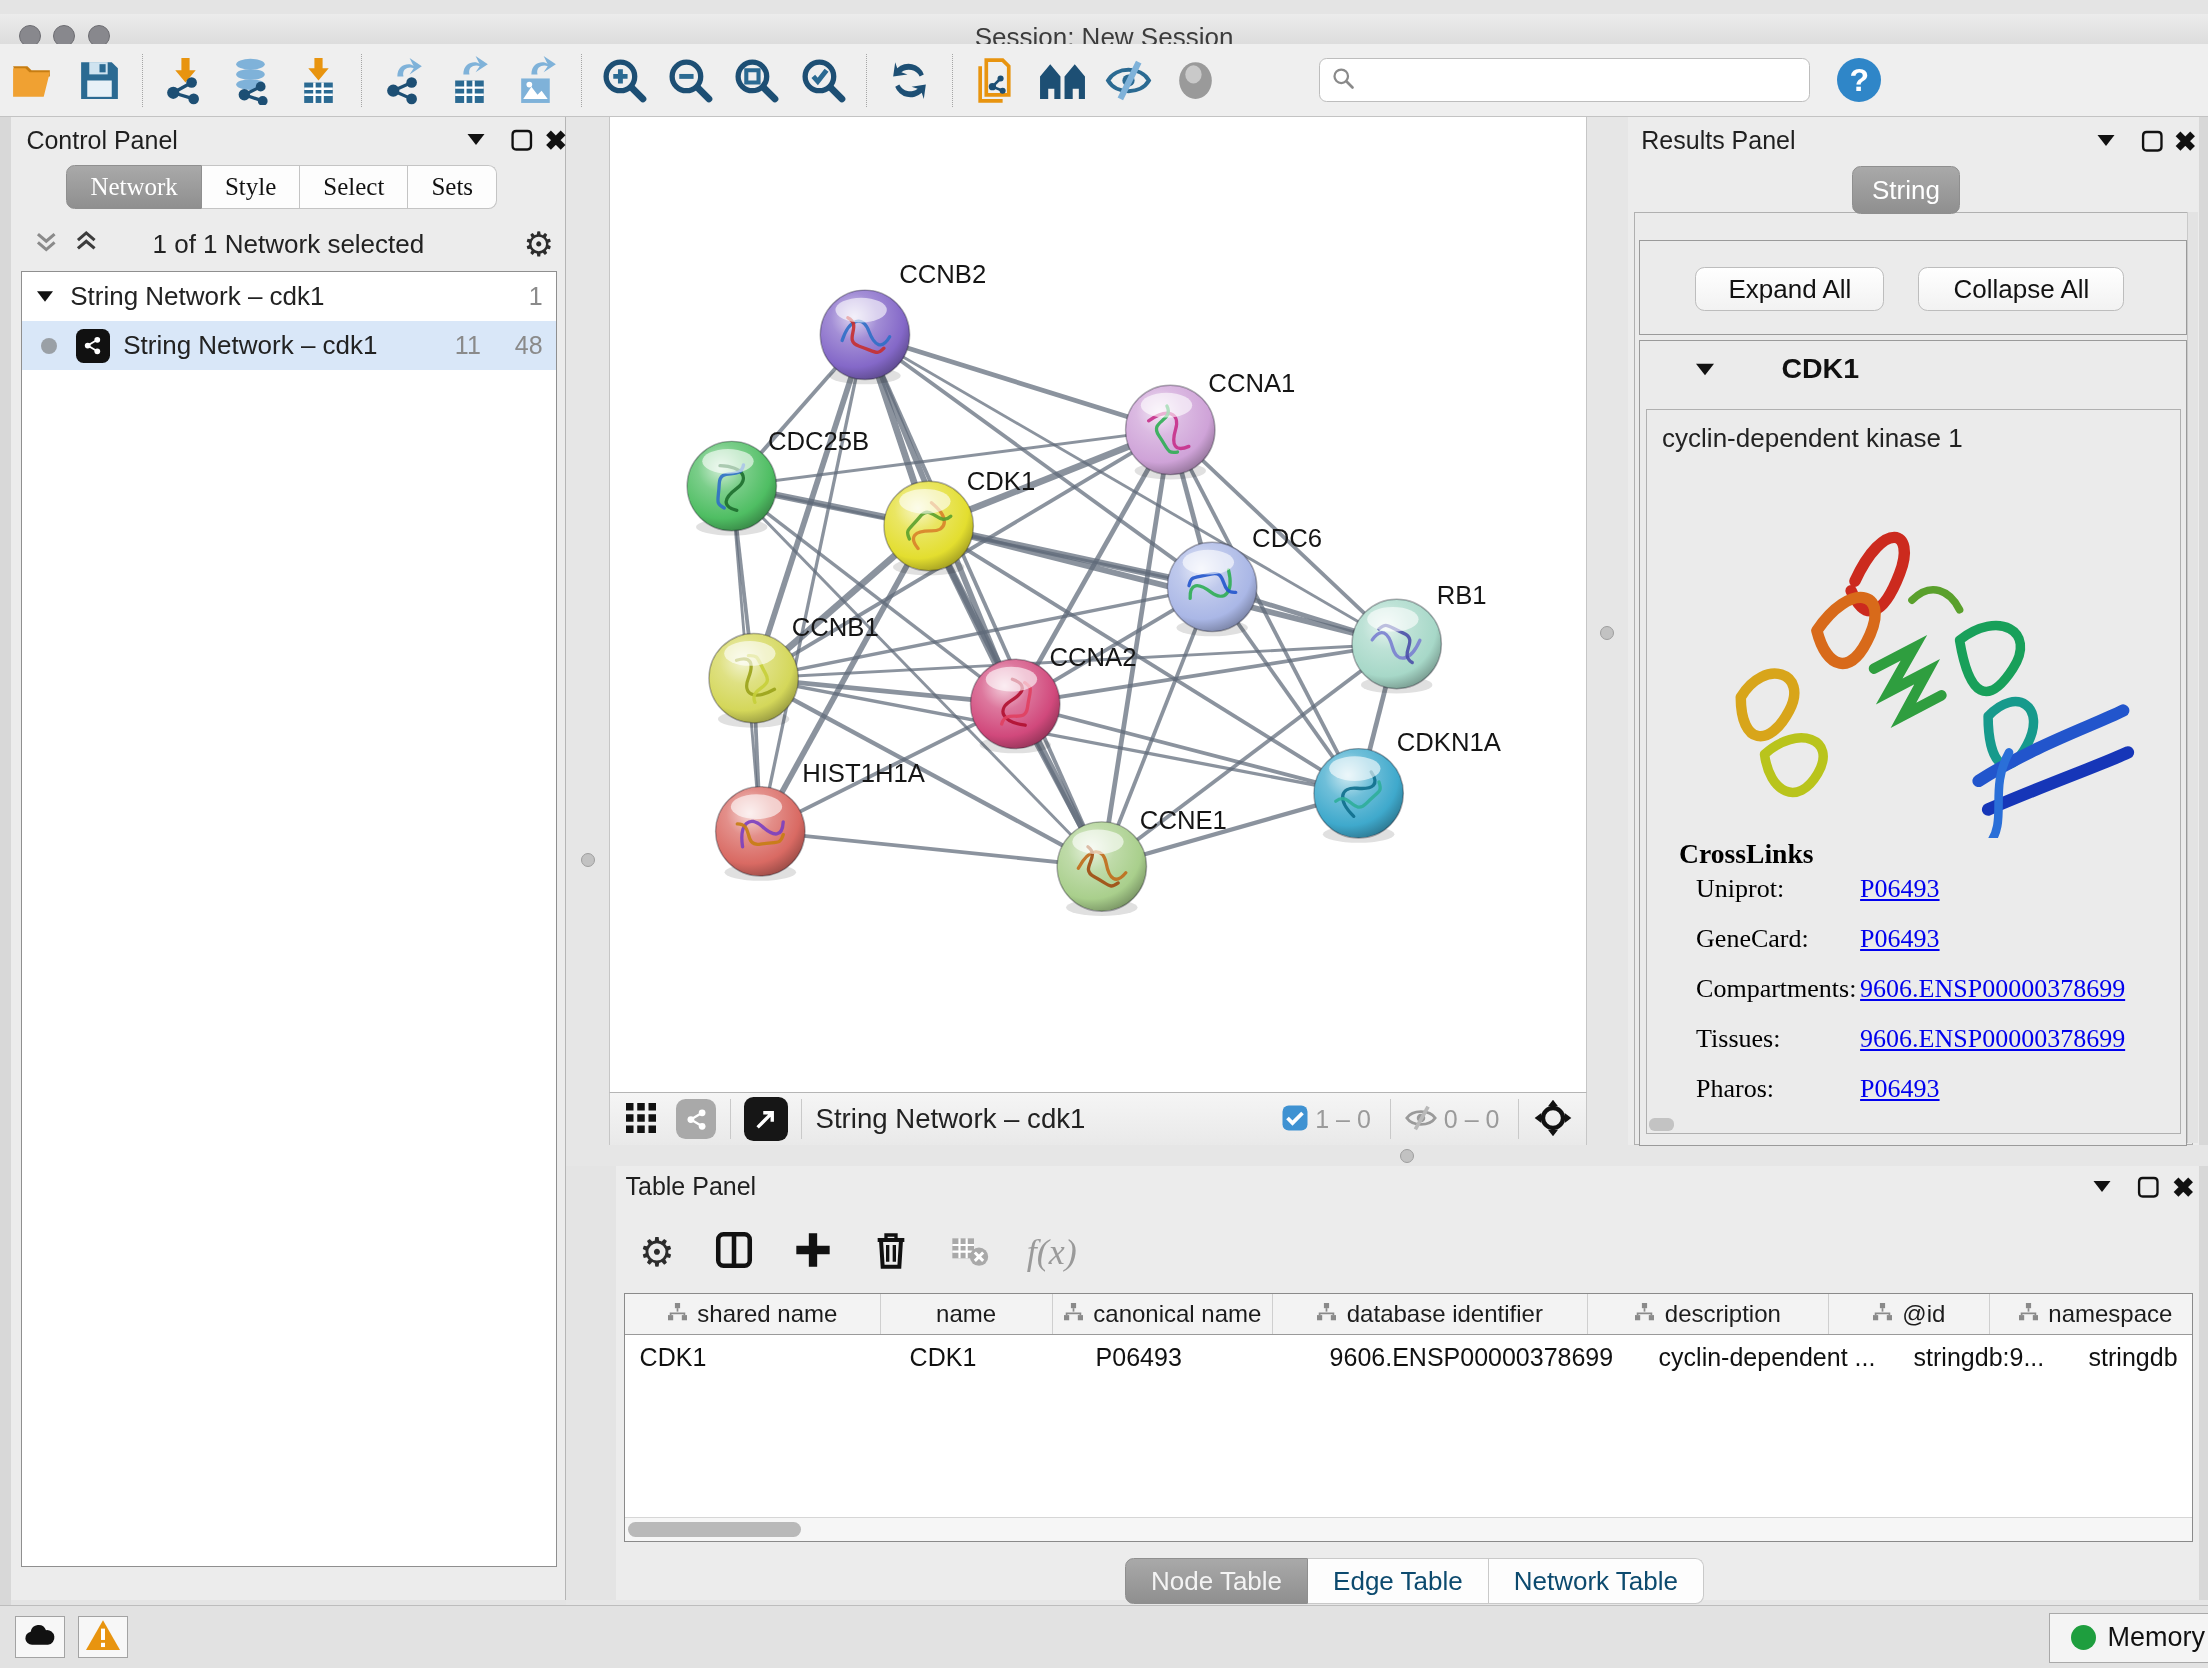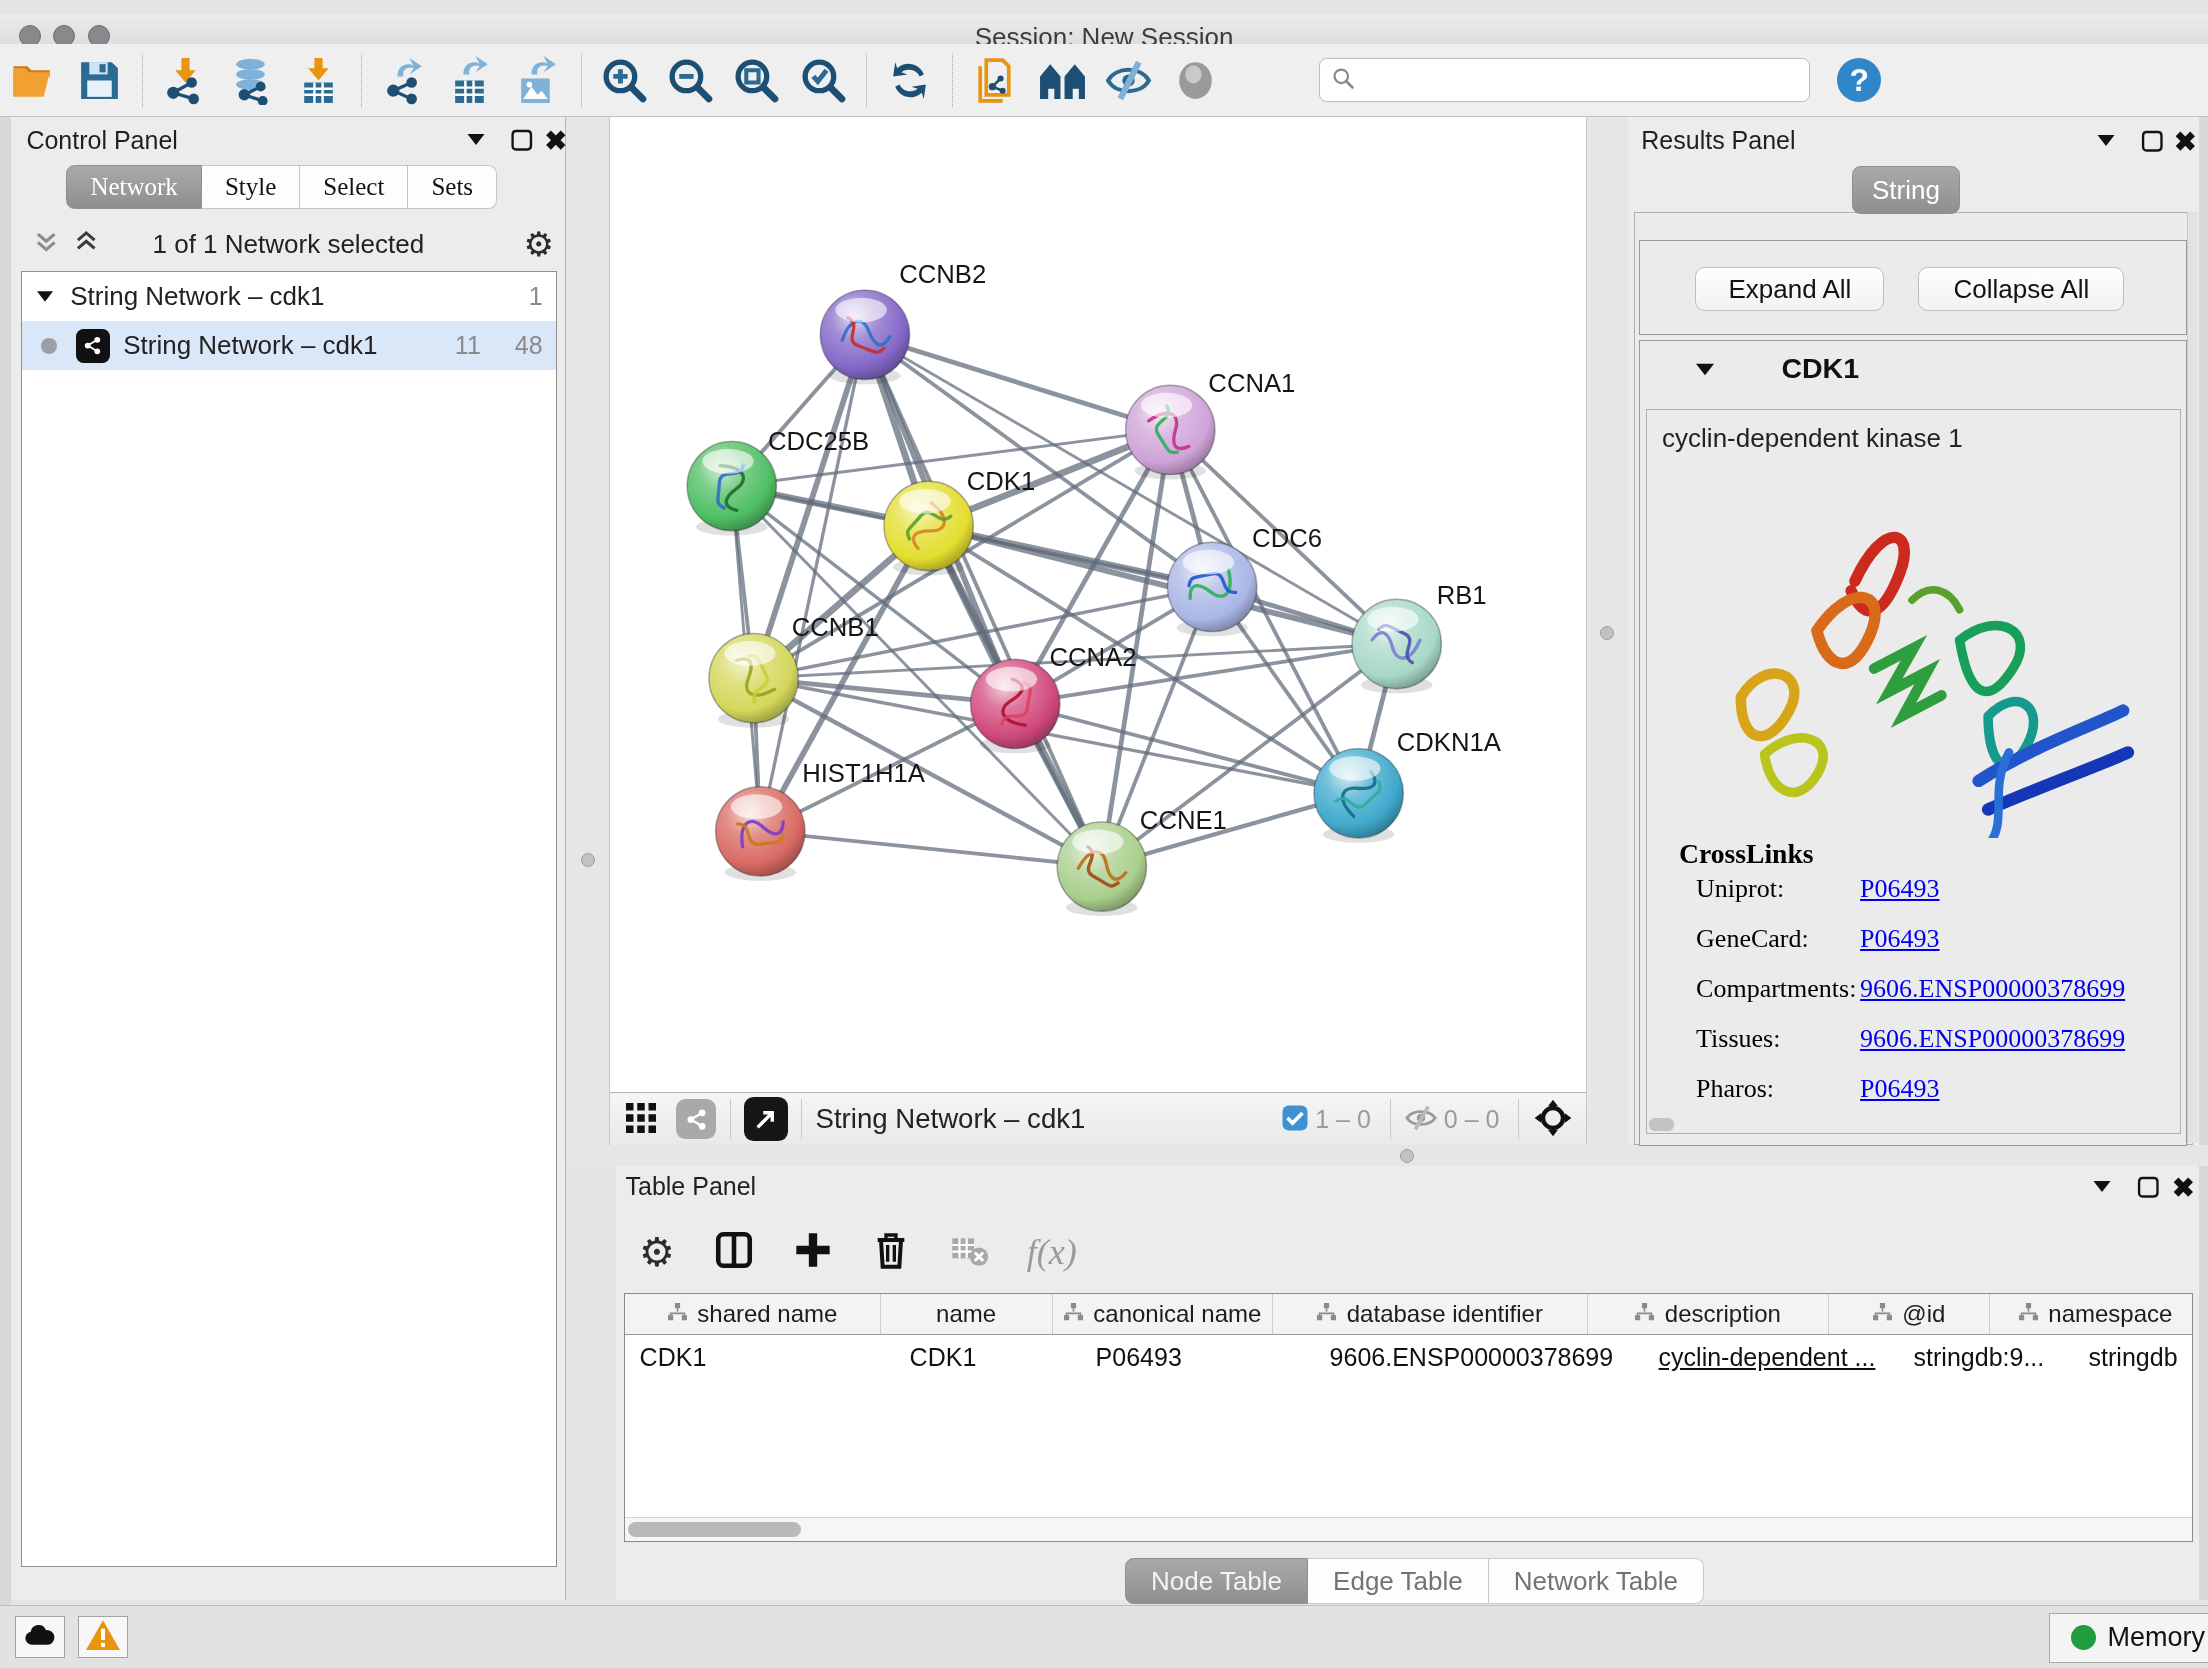--- a/index.html
+++ b/index.html
@@ -54,21 +54,21 @@
   .tp-toolbar{display:flex;align-items:center;}
   .tbl-box{background:#fff;border:1px solid #8a8a8a;overflow:hidden;}
   .tbl-head{display:flex;background:#f3f3f3;border-bottom:1px solid #9a9a9a;height:40px;text-align:right;}
   .th{display:flex;align-items:center;justify-content:center;font-size:24px;color:#1c1c1c;
       border-right:1px solid #cfcfcf;gap:9.5px;overflow:hidden;white-space:nowrap;}
   .tbl-row{display:flex;height:44px;}
   .td{font-size:25px;color:#111;padding-left:15px;display:flex;align-items:center;
       overflow:hidden;white-space:nowrap;}
   .hthumb{height:15px;border-radius:7.6px;background:#b9b9b9;}
   .btab{height:44px;line-height:44px;font-size:26px;padding:0 25px;background:#fdfdfd;
-    border:1px solid #c9c9c9;border-left:none;color:#737373;}
+    border:1px solid #c9c9c9;border-left:none;color:#0c4a6e;}
   .btab:first-child{border-left:1px solid #c9c9c9;border-radius:8.6px 0 0 8.6px;}
   .btab:last-child{border-radius:0 8.6px 8.6px 0;}
   .btab.active{background:linear-gradient(#a9a9a9,#8f8f8f);color:#f4f4f4;border-color:#8f8f8f;}
   
   .results-panel{left:1628px;top:117px;width:571px;height:1028px;background:#ececec;}
   .rp-tab{background:linear-gradient(#a9a9a9,#8f8f8f);color:#fff;font-size:26px;border-radius:8.6px;
     height:46px;line-height:46px;text-align:center;border:1px solid #8f8f8f;}
   .rp-outer{background:#ebebeb;border:1px solid #b0b0b0;}
   .rp-box{border:1px solid #9a9a9a;}
   .btn{background:linear-gradient(#ffffff,#f2f2f2);border:1px solid #bdbdbd;border-radius:9.5px;
@@ -695,21 +695,21 @@
             </svg></span>
           <span>namespace</span>
         </div>
       </div>
     <div id="tbl-body">
         <div class="tbl-row">
           <div class="td" style="width: 255px; flex: 0 0 auto;">CDK1</div>
           <div class="td" style="width: 171px; flex: 0 0 auto;">CDK1</div>
           <div class="td" style="width: 219px; flex: 0 0 auto;">P06493</div>
           <div class="td" style="width: 314px; flex: 0 0 auto;">9606.ENSP00000378699</div>
-          <div class="td" style="width: 240px; flex: 0 0 auto; text-decoration: underline;">cyclin-dependent ...</div>
+          <div class="td" style="width: 240px; flex: 0 0 auto;">cyclin-dependent ...</div>
           <div class="td" style="width: 160px; flex: 0 0 auto;">stringdb:9...</div>
           <div class="td" style="width: 211px; flex: 0 0 auto;">stringdb</div>
         </div>
       </div>
     <div class="abs" style="left:0;bottom:0;width:100%;height:23px;background:#f6f6f6;border-top:1px solid #d6d6d6">
       <div class="hthumb abs" style="left:3.8px;top:3.8px;width:173px"></div>
     </div>
   </div>
 
   <div class="abs" style="left:509px;top:392px;display:flex" id="tbl-tabs">

